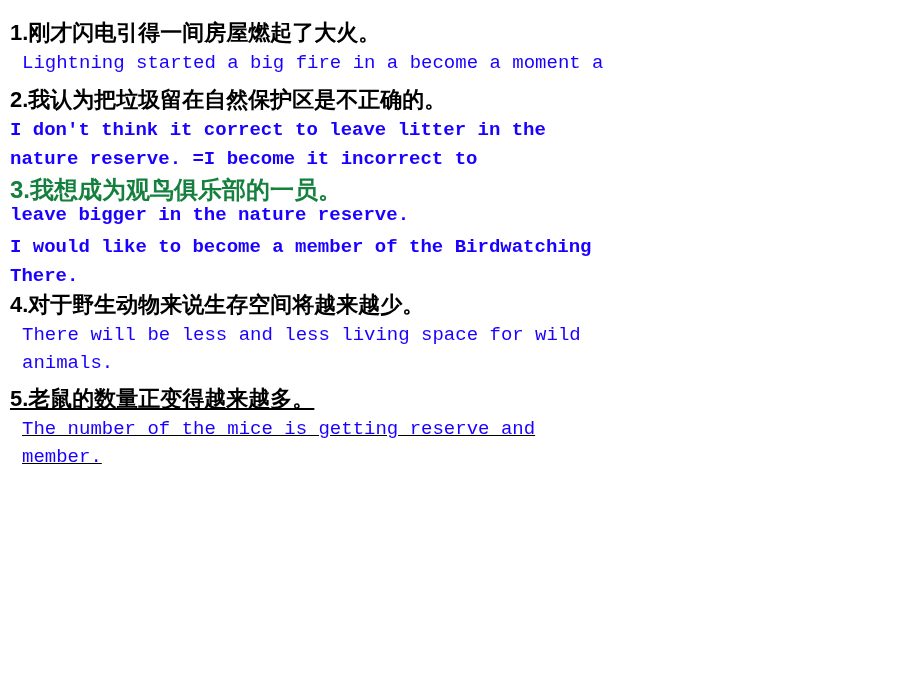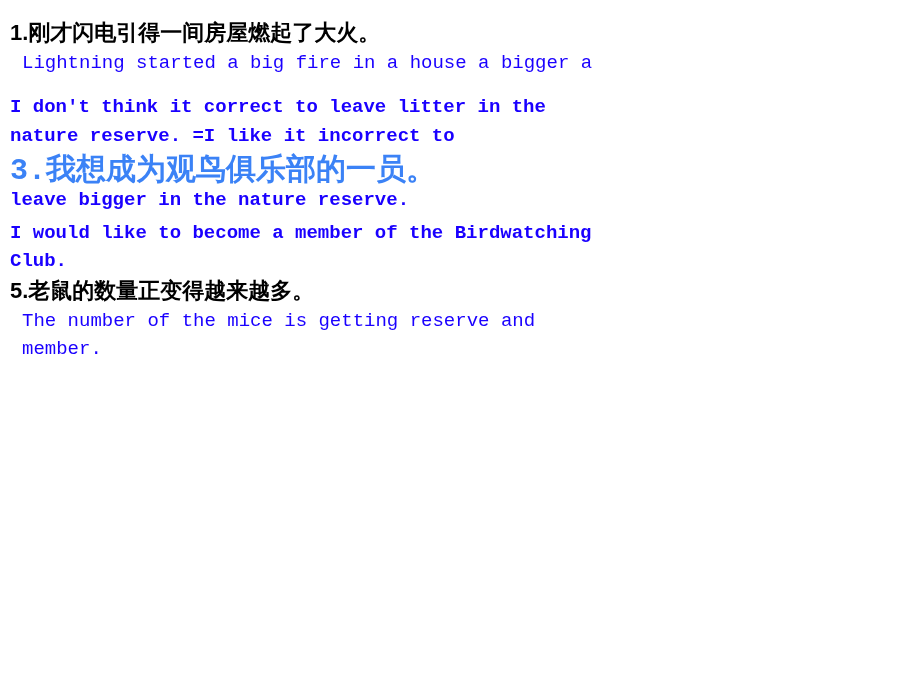--- a/index.html
+++ b/index.html
@@ -41,64 +41,71 @@
       line-height: 1.5;
       padding-left: 12px;
     }
 
     .english-line.no-indent {
       padding-left: 0;
       font-weight: bold;
     }
 
     .item-1 {
-      margin-bottom: 16px;
+      margin-bottom: 8px;
     }
 
     .item-2 {
       margin-bottom: 4px;
     }
 
     .item-3 {
       margin-bottom: 0;
     }
 
     .item-4 {
       margin-bottom: 6px;
     }
 
     .item-5 {
       margin-bottom: 14px;
+      text-decoration: underline;
     }
   </style>
 </head>
 <body>
 
 <div class="content-area">
 
   <div class="item item-1">
     <div class="chinese-line">1.刚才闪电引得一间房屋燃起了大火。</div>
-    <div class="english-line">  Lightning started a big fire in a house a bigger a</div>
+    <div class="english-line">  Lightning started a big fire in a become a moment a</div>
   </div>
 
   <div class="item item-2">
+    <div class="chinese-line">2.我认为把垃圾留在自然保护区是不正确的。</div>
     <div class="english-line no-indent">I don't think it correct to leave litter in the</div>
-    <div class="english-line no-indent">nature reserve.          =I like it incorrect to</div>
+    <div class="english-line no-indent">nature reserve.          =I become it incorrect to</div>
 
     <div style="position:relative;">
-      <div class="chinese-line" style="font-size:30px;font-weight:bold;color:#3b82f6;font-family:Liberation Mono, monospace;line-height:1.4;position:relative;z-index:2;">3.我想成为观鸟俱乐部的一员。</div>
+      <div class="chinese-line" style="font-size:24px;font-weight:bold;color:#15803d;font-family:Liberation Sans, sans-serif;line-height:1.4;position:relative;z-index:2;">3.我想成为观鸟俱乐部的一员。</div>
       <div class="english-line no-indent" style="margin-top:-6px;position:relative;z-index:1;">leave bigger in the nature reserve.</div>
     </div>
   </div>
 
   <div class="item item-3">
     <div class="english-line no-indent">I would like to become a member of the Birdwatching</div>
-    <div class="english-line no-indent">Club.</div>
+    <div class="english-line no-indent">There.</div>
   </div>
 
+  <div class="item item-4">
+    <div class="chinese-line">4.对于野生动物来说生存空间将越来越少。</div>
+    <div class="english-line">There will be less and less living space for wild</div>
+    <div class="english-line">animals.</div>
+  </div>
 
   <div class="item item-5">
     <div class="chinese-line">5.老鼠的数量正变得越来越多。</div>
     <div class="english-line">The number of the mice is getting reserve and</div>
     <div class="english-line">member.</div>
   </div>
 
 </div>
 
 </body></html>

